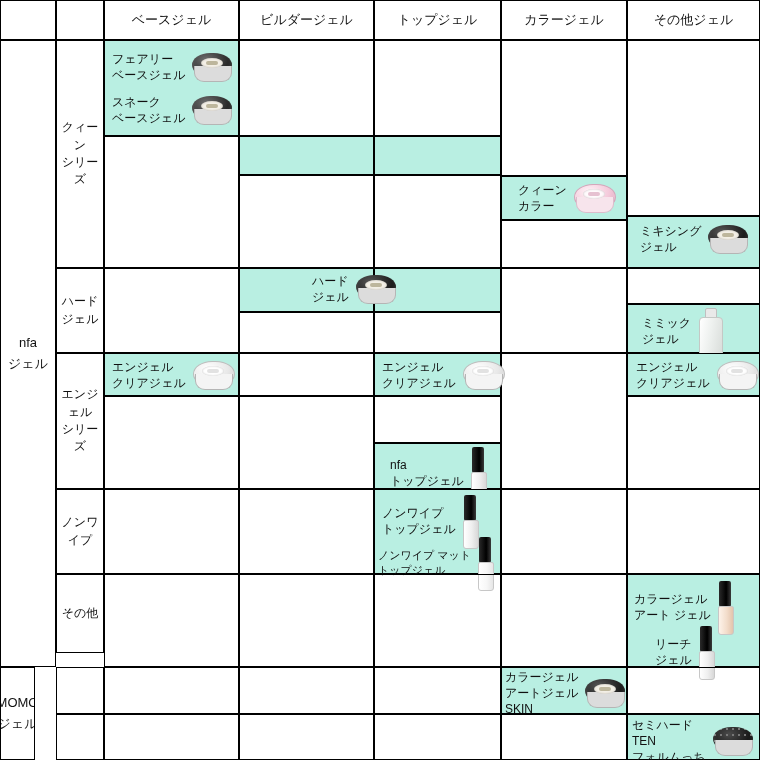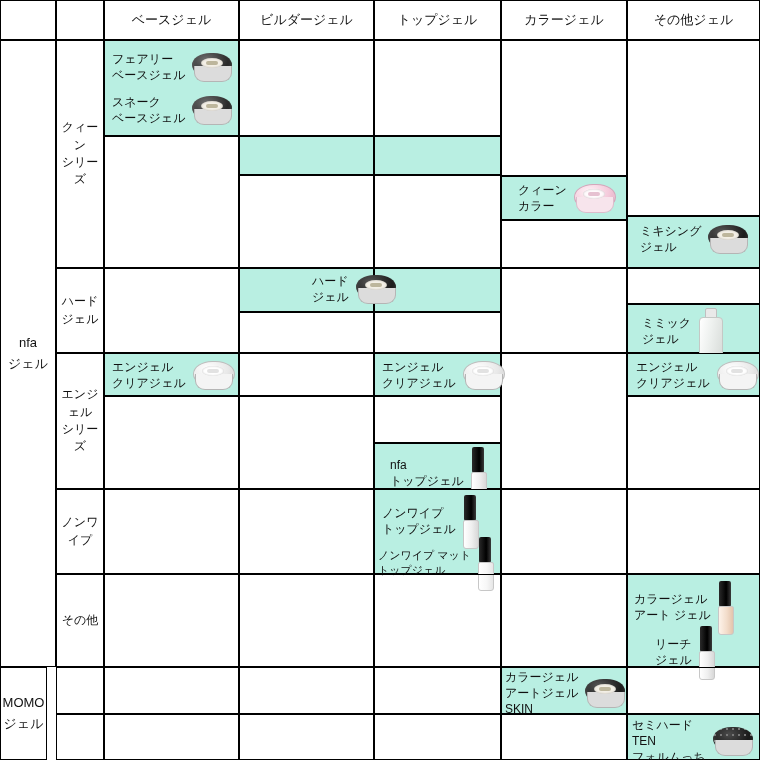--- a/index.html
+++ b/index.html
@@ -250,21 +250,21 @@
   <div class="cell hdr" style="left:374px;top:0;width:127px;height:40px;">トップジェル</div>
   <div class="cell hdr" style="left:501px;top:0;width:126px;height:40px;">カラージェル</div>
   <div class="cell hdr" style="left:627px;top:0;width:133px;height:40px;">その他ジェル</div>
 
   <div class="cell grouplbl" style="left:0;top:40px;width:56px;height:627px;">
     <div>
       <div>nfa</div>
       <div>ジェル</div>
     </div>
   </div>
-  <div class="cell grouplbl" style="left:0;top:667px;width:47px;height:93px;">
+  <div class="cell grouplbl" style="left:0;top:667px;width:35px;height:93px;">
     <div>
       <div>MOMO</div>
       <div>ジェル</div>
     </div>
   </div>
 
   <div class="cell rowlbl" style="left:56px;top:40px;width:48px;height:228px;">
     <div>
       <div>クィーン</div>
       <div>シリーズ</div>
@@ -278,21 +278,21 @@
   </div>
   <div class="cell rowlbl" style="left:56px;top:353px;width:48px;height:136px;">
     <div>
       <div>エンジェル</div>
       <div>シリーズ</div>
     </div>
   </div>
   <div class="cell rowlbl" style="left:56px;top:489px;width:48px;height:85px;">
     <div>ノンワイプ</div>
   </div>
-  <div class="cell rowlbl" style="left:56px;top:574px;width:48px;height:93px;font-family:Liberation Serif, serif;">
+  <div class="cell rowlbl" style="left:56px;top:574px;width:48px;height:79px;font-family:Liberation Serif, serif;">
     <div>その他</div>
   </div>
 
   <div class="cell" style="left:56px;top:667px;width:48px;height:47px;"></div>
   <div class="cell" style="left:56px;top:714px;width:48px;height:46px;"></div>
 
   <div class="cell hl" style="left:104px;top:40px;width:135px;height:96px;"></div>
   <div class="cell" style="left:104px;top:136px;width:135px;height:132px;"></div>
 
   <div class="cell" style="left:239px;top:40px;width:135px;height:96px;"></div>

